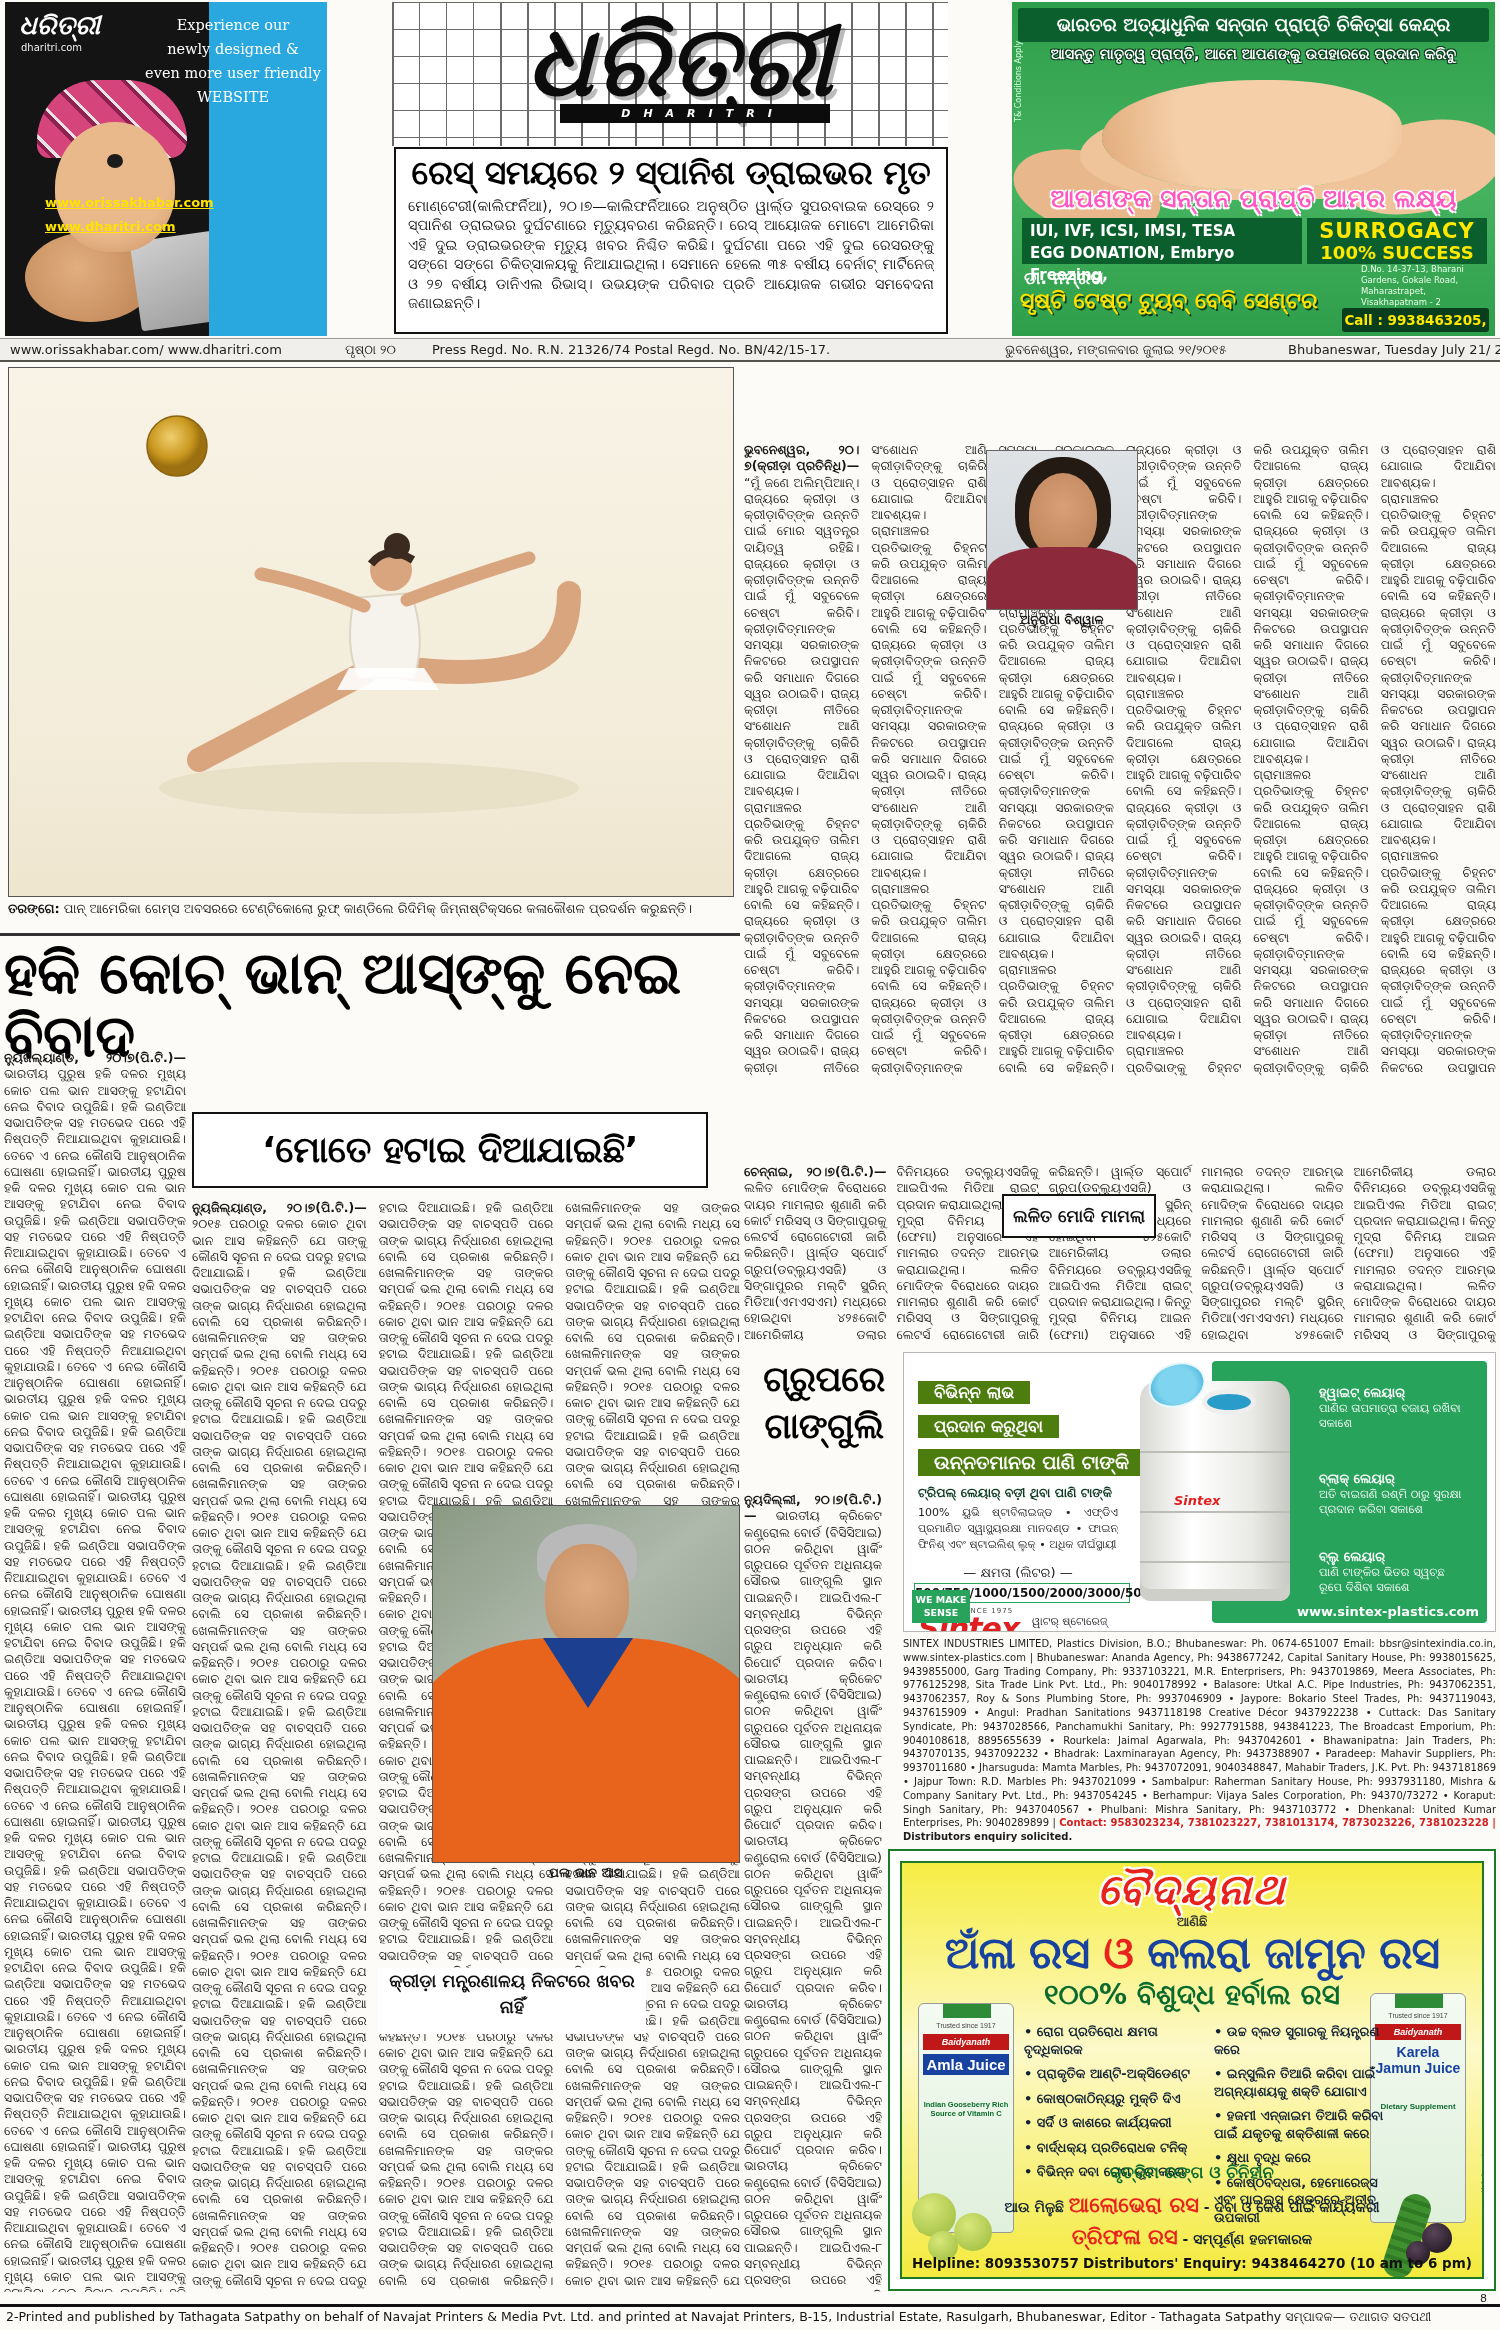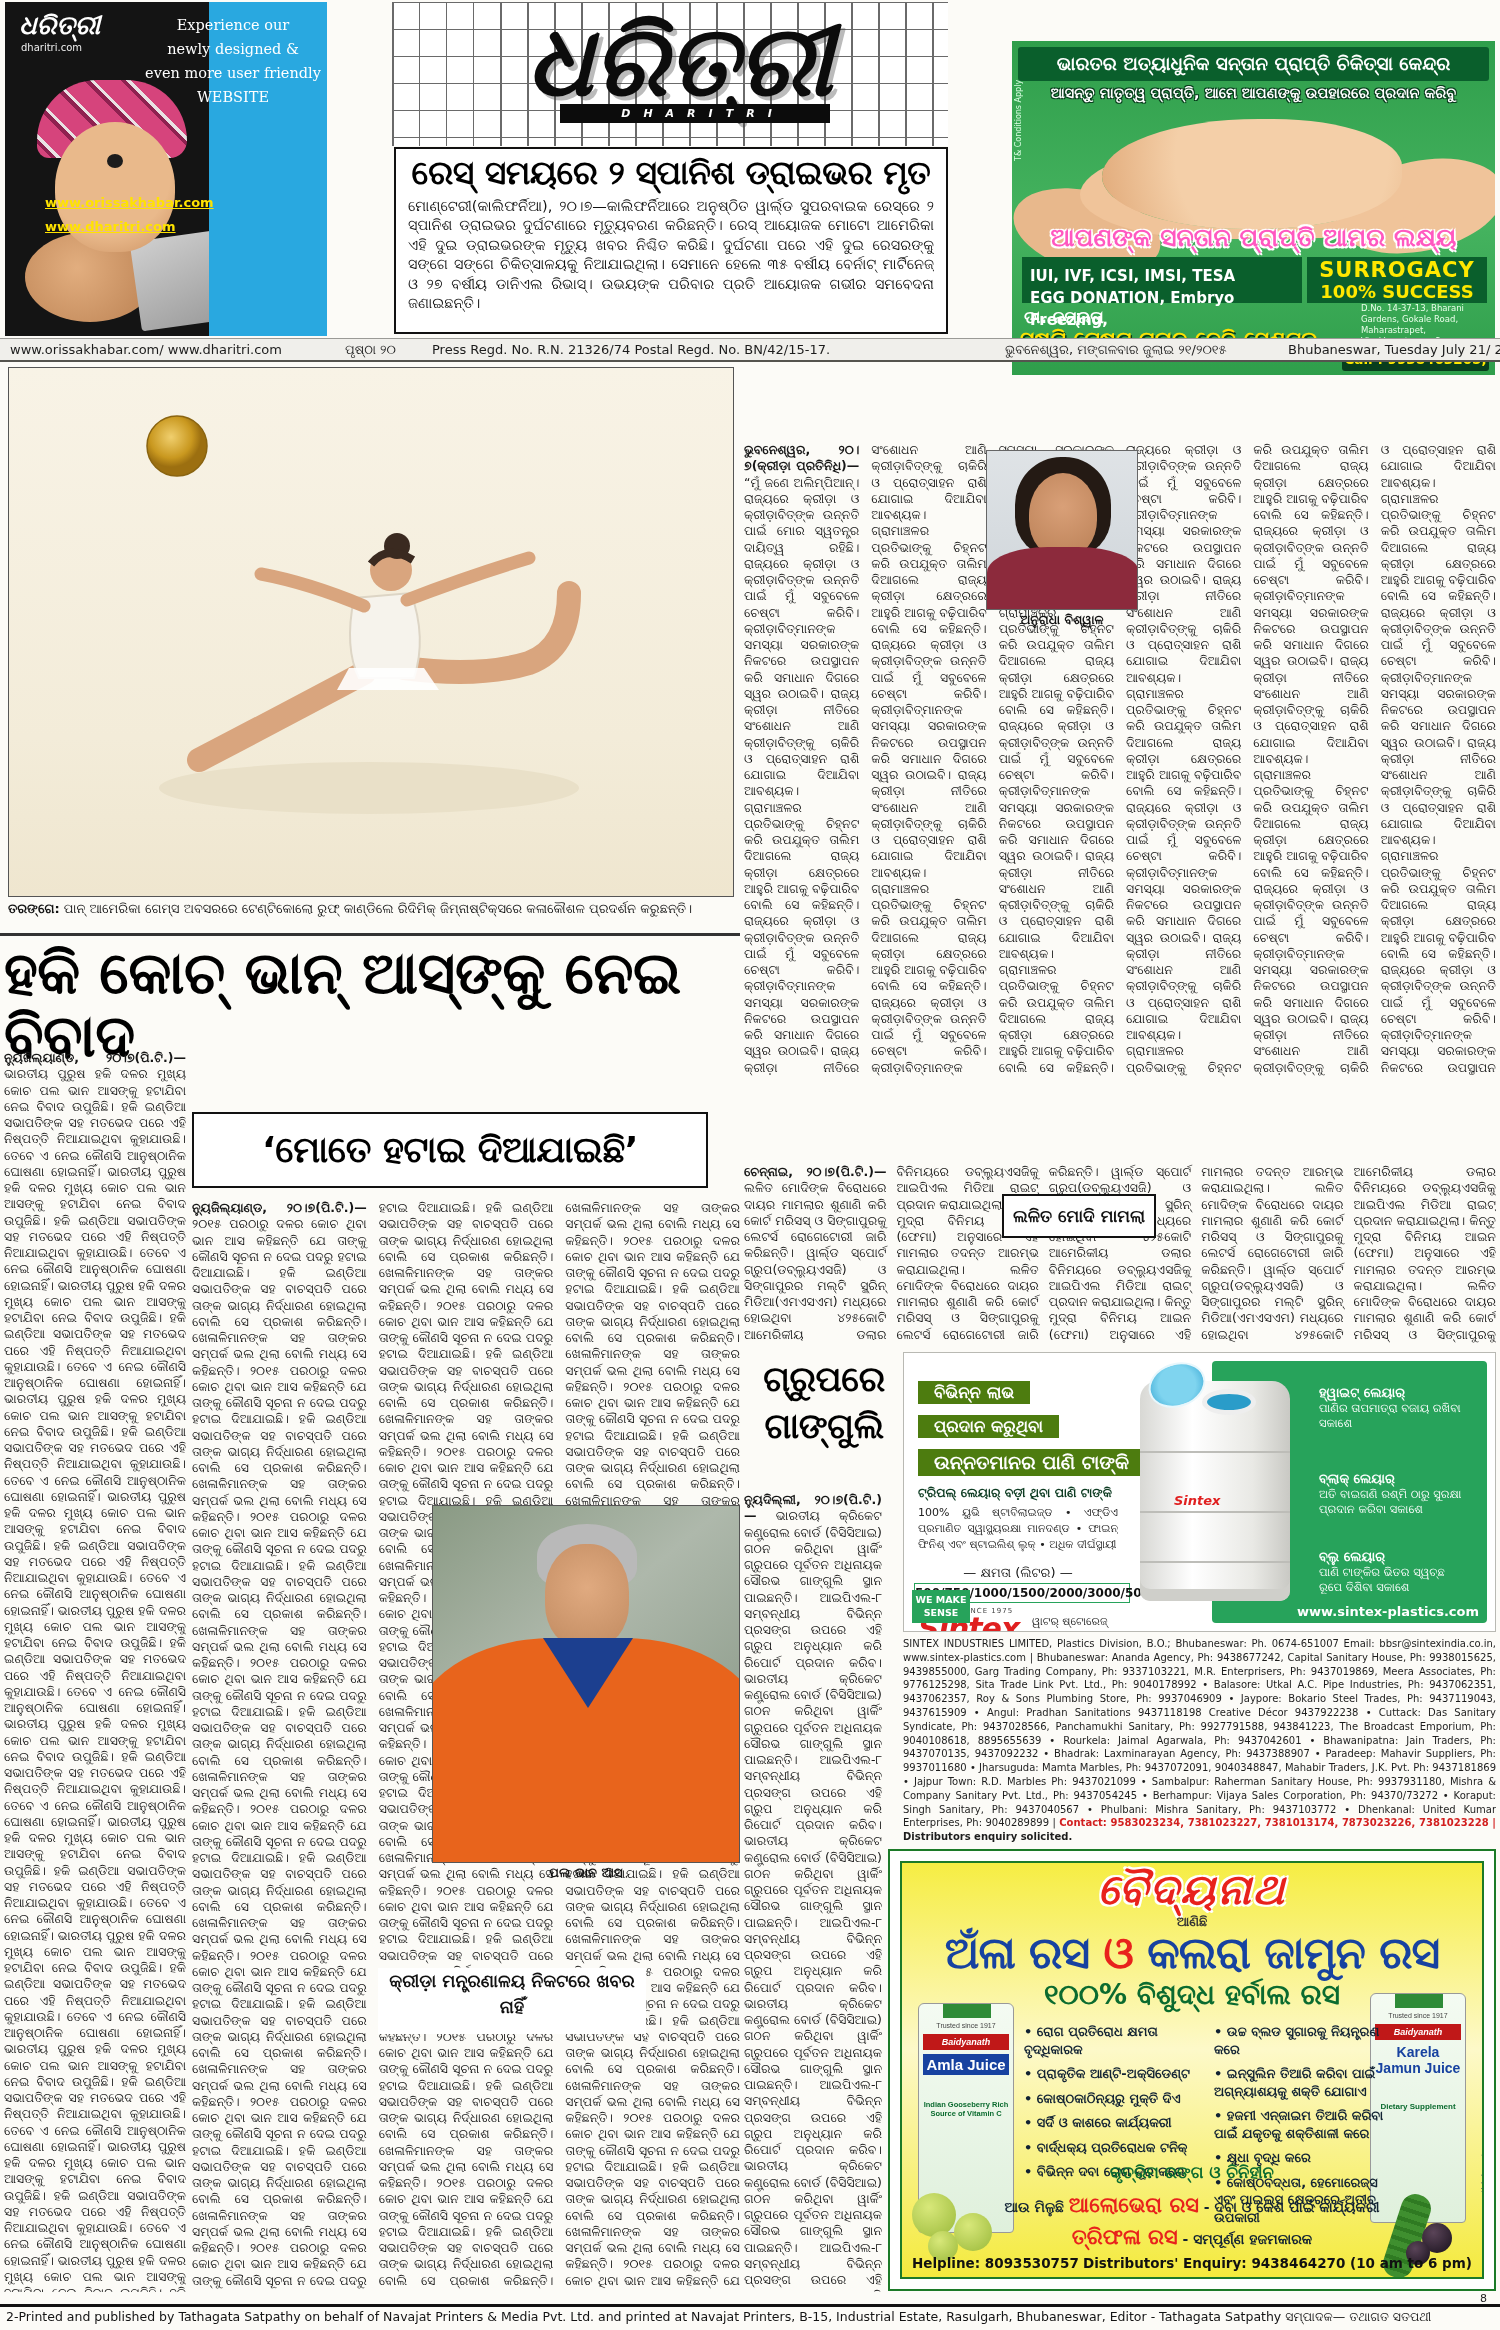--- a/index.html
+++ b/index.html
@@ -33,33 +33,33 @@
         repeating-linear-gradient(#6a6a6a 0 1.5px,transparent 1.5px 27px),
         repeating-linear-gradient(90deg,#6a6a6a 0 1.5px,transparent 1.5px 27px);background-color:#fff;}
   #masthead-title{left:470px;top:0px;width:420px;height:140px;font-size:98px;font-weight:bold;
         color:#0c0c0c;text-align:center;line-height:1.25;text-shadow:4px 4px 0 rgba(60,60,60,.35);font-style:italic;}
   #masthead-bar{left:560px;top:104px;width:270px;height:19px;background:#0c0c0c;color:#fff;
         font-size:11px;font-weight:bold;font-style:italic;letter-spacing:13px;text-align:center;line-height:19px;padding-left:16px;}
   #news-box{left:394px;top:147px;width:554px;height:187px;border:2.5px solid #111;background:#fff;padding:6px 12px 4px;}
   #news-box .nh{font-size:33px;}
   #news-box .nb{font-size:14.5px;line-height:1.35;margin-top:6px;}
   
-  #ad-sur{left:1012px;top:2px;width:483px;height:334px;background:linear-gradient(#2f9e4b,#45b35f 55%,#2f9e4b);overflow:hidden;margin-top:39px;}
+  #ad-sur{left:1012px;top:2px;width:483px;height:334px;background:linear-gradient(#2f9e4b,#45b35f 55%,#2f9e4b);overflow:hidden;}
   #ad-sur .bar1{position:absolute;left:6px;top:6px;right:6px;height:34px;background:#0a5f2c;color:#fff;
         font-weight:bold;font-size:18.5px;text-align:center;line-height:34px;border-radius:3px;}
   #ad-sur .bar2{position:absolute;left:10px;top:44px;right:10px;color:#fff;font-weight:bold;font-size:14.5px;
         text-align:center;text-shadow:1px 1px 0 #083a1c,-1px 1px 0 #083a1c,1px -1px 0 #083a1c,-1px -1px 0 #083a1c;}
   .surbaby{position:absolute;left:90px;top:78px;width:300px;height:110px;border-radius:55% 45% 50% 50%;
         background:radial-gradient(circle at 60% 35%,#f4cfa8 0 55%,#e0a877 100%);box-shadow:-30px 18px 0 -8px #f0c49a,30px 20px 0 -10px #f0c49a;}
   .surhandL{position:absolute;left:0px;top:150px;width:150px;height:80px;border-radius:50%;background:#e8b88c;transform:rotate(14deg);}
   .surhandR{position:absolute;right:-10px;top:120px;width:170px;height:90px;border-radius:50%;background:#f0c49a;transform:rotate(-12deg);}
   #ad-sur .goal{position:absolute;left:0;right:0;top:182px;color:#ff58c0;font-weight:bold;font-size:25px;text-align:center;
         text-shadow:1.5px 1.5px 0 #fff,-1.5px 1.5px 0 #fff,1.5px -1.5px 0 #fff,-1.5px -1.5px 0 #fff;}
   #ad-sur .svc{position:absolute;left:10px;top:216px;width:280px;height:46px;background:#0a5f2c;color:#fff;
-        font-weight:bold;font-size:15px;line-height:1.45;padding:9px 8px;}
+        font-weight:bold;font-size:15px;line-height:1.45;padding:3px 8px;}
   #ad-sur .surro{position:absolute;right:8px;top:216px;width:180px;height:46px;background:#0a5f2c;text-align:center;line-height:1.1;padding-top:2px;}
   #ad-sur .surro .s1{color:#ffe800;font-weight:bold;font-size:21px;letter-spacing:1px;}
   #ad-sur .surro .s2{color:#ffe800;font-weight:bold;font-size:18px;}
   #ad-sur .doc{position:absolute;left:12px;top:266px;color:#fff;font-weight:bold;font-size:17px;}
   #ad-sur .center-name{position:absolute;left:8px;top:286px;width:340px;color:#ffe000;font-weight:bold;font-size:22px;
         text-shadow:1.5px 1.5px 0 #063a1a;}
   #ad-sur .addr{position:absolute;right:6px;top:262px;width:128px;color:#eaffea;font-size:8.5px;line-height:1.3;text-align:left;}
   #ad-sur .call{position:absolute;right:6px;bottom:4px;left:330px;height:24px;background:#083d1d;color:#ffe800;
         font-weight:bold;font-size:13.5px;text-align:center;line-height:24px;border-radius:3px;}
   #ad-sur .conds{position:absolute;left:2px;top:120px;color:#d9ffe2;font-size:8px;transform:rotate(-90deg);transform-origin:left top;}

